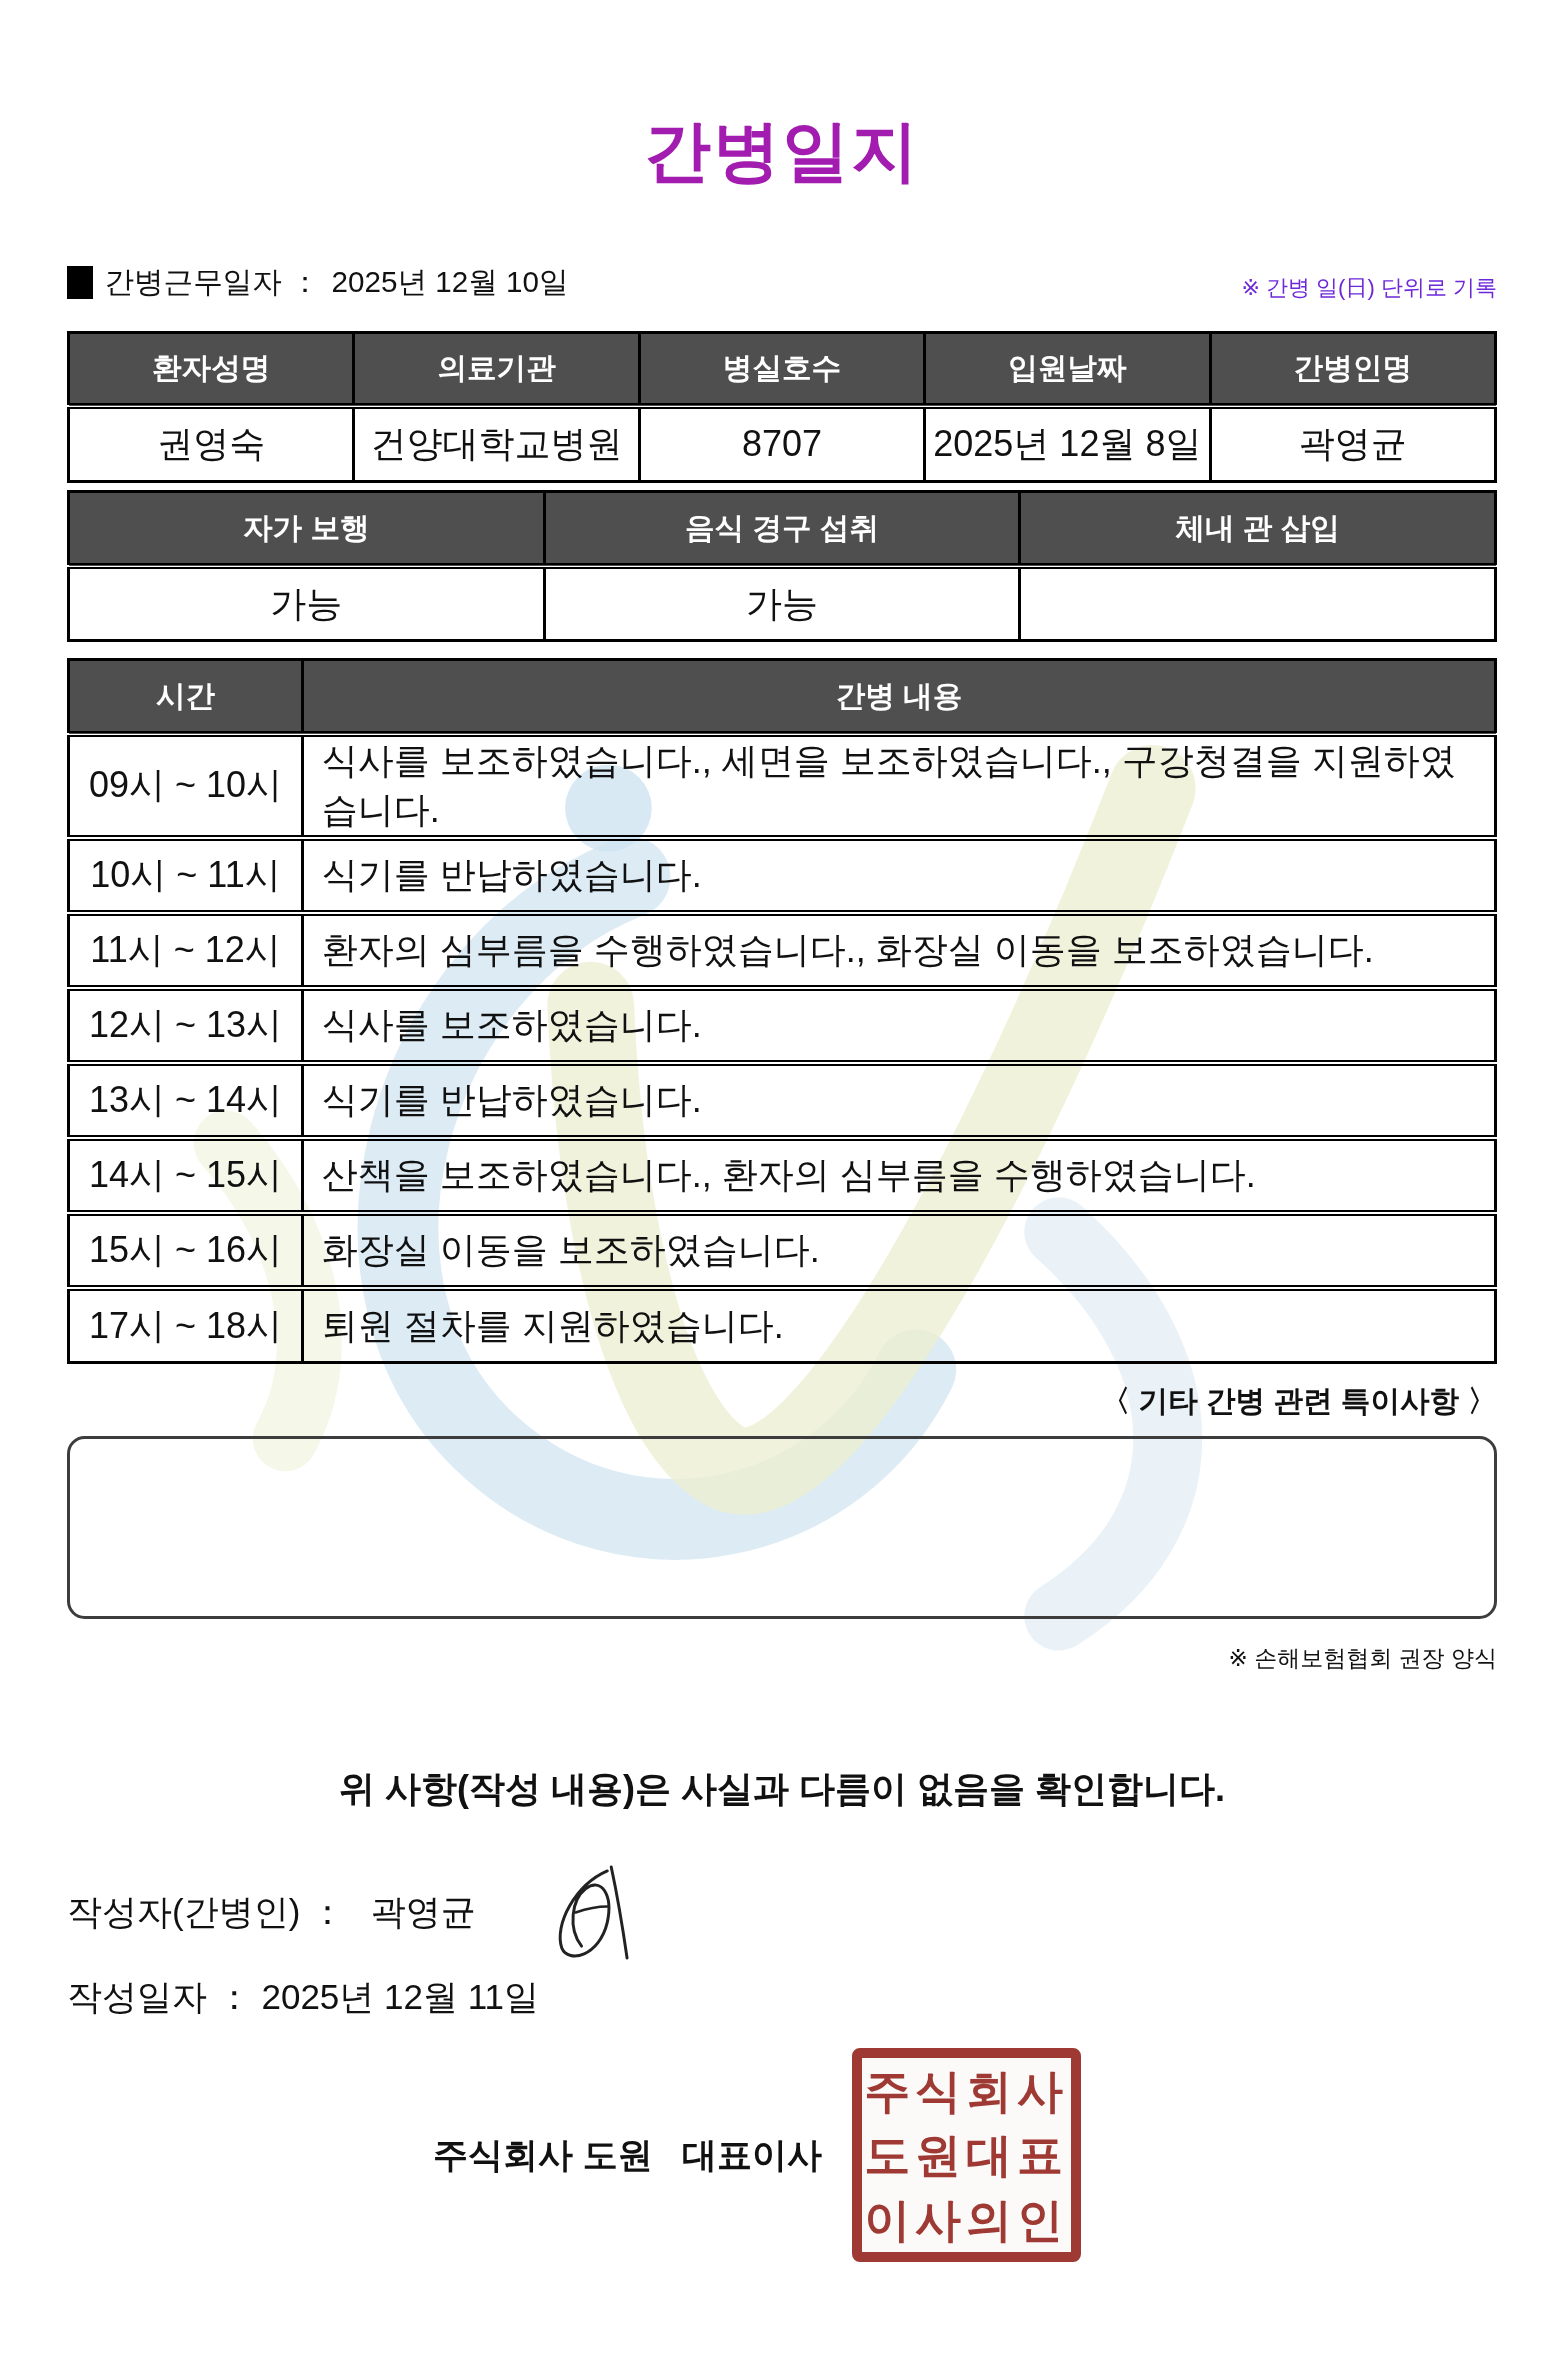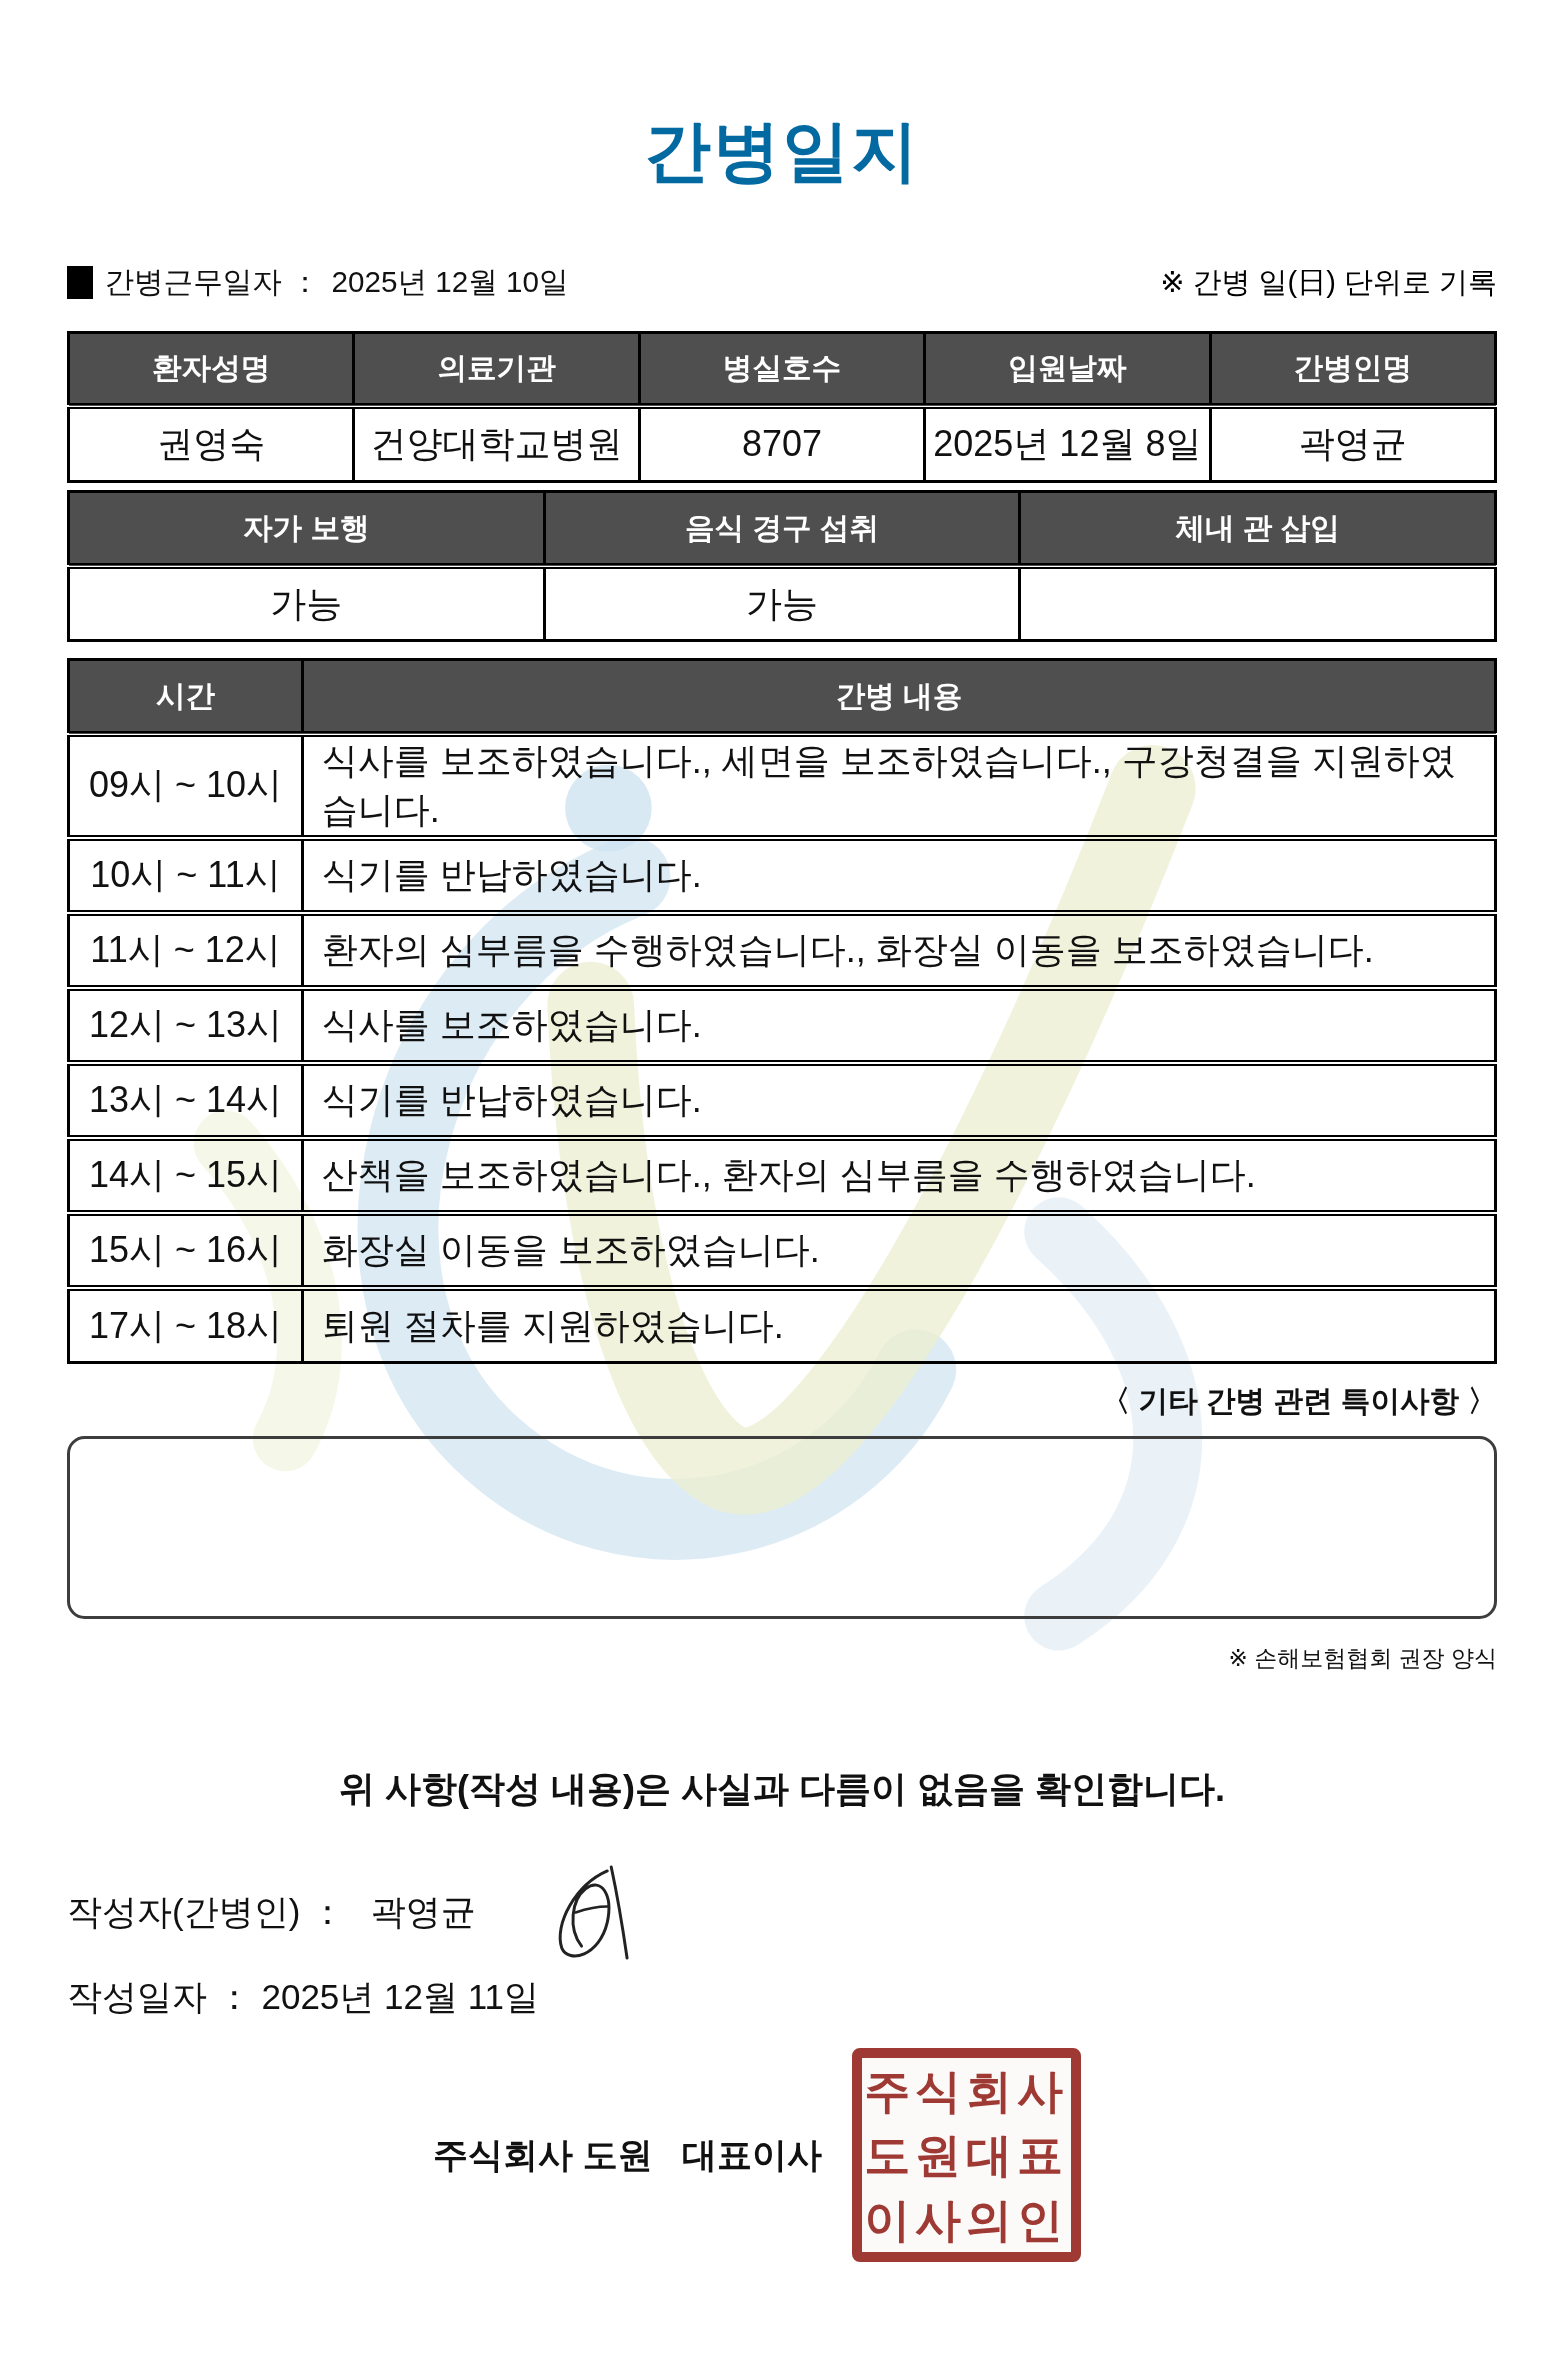--- a/index.html
+++ b/index.html
@@ -27,35 +27,35 @@
     position: relative;
     z-index: 1;
     padding: 0 67px;
   }
   .doc-title {
     margin-top: 106px;
     text-align: center;
     font-size: 67px;
     font-weight: 800;
     letter-spacing: 2px;
-    color: #0369a1;
+    color: #a21caf;
   }
   .meta-row {
     margin-top: 65px;
     display: flex;
     justify-content: space-between;
     align-items: flex-end;
   }
   .meta-left { font-size: 29.6px; display: flex; align-items: center; gap: 11.8px; }
   .bullet-square {
     display: inline-block;
     width: 25.6px; height: 33px;
     background: #000;
   }
-  .meta-right { font-size: 29px; color: #000000; }
+  .meta-right { font-size: 22px; color: #6d28d9; }
 
   table.form-table {
     width: 100%;
     border-collapse: collapse;
     table-layout: fixed;
     border: 3.9px solid #000;
   }
   table.form-table th {
     background: #4f4f4f;
     color: #ffffff;

